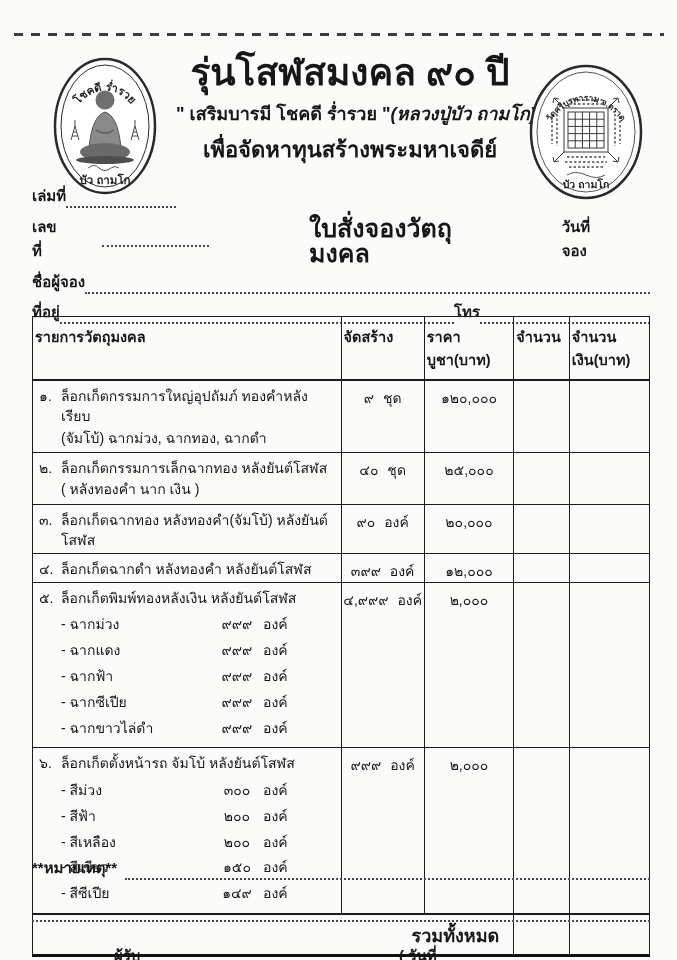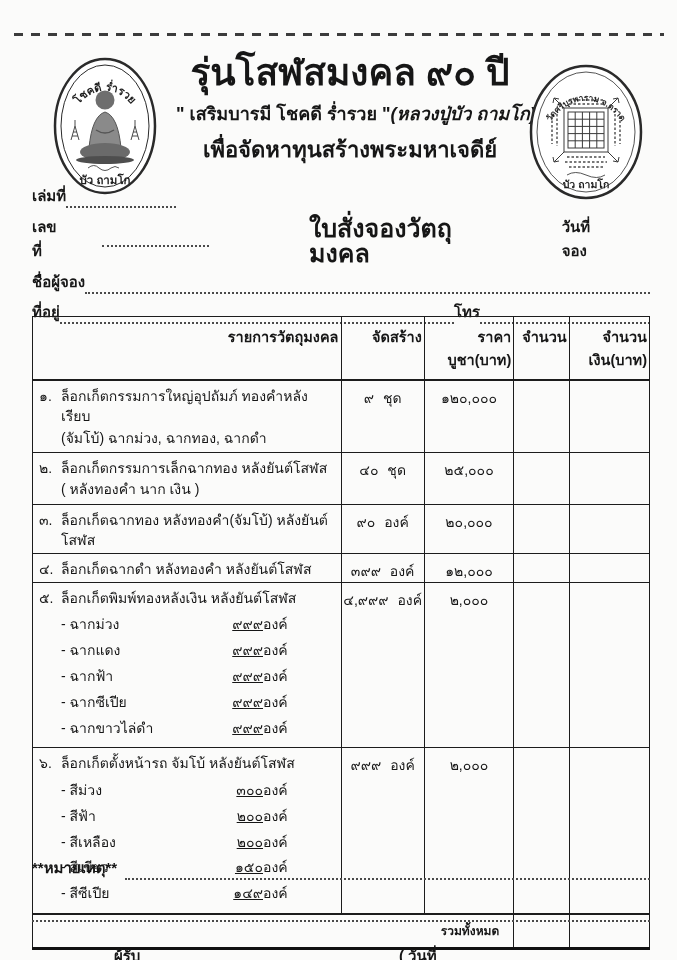--- a/index.html
+++ b/index.html
@@ -34,36 +34,36 @@
   .w110 { width:110px; } .w170 { width:170px; } .w210 { width:210px; } .w185 { width:185px; }
   .form-title { font-size:25px; font-weight:bold; margin:0 18px 0 64px; line-height:1; position:relative; top:2px; }
   .l2 { align-items:center;gap:36px; }
 
   
   .order-table {
     position:absolute; top:316px; left:32px; width:618px;
     border-collapse:collapse; font-size:14px;
   }
   .order-table th, .order-table td { border:1.5px solid #1c1c1c; vertical-align:top; }
-  .order-table thead th { font-size:14.5px; font-weight:bold; text-align:right; padding:8px 2px; border-bottom:2px solid #1c1c1c; }
+  .order-table thead th { font-size:14.5px; font-weight:bold; text-align:left; padding:8px 2px; border-bottom:2px solid #1c1c1c; }
   .c-desc { width:50%; }
   .c-made { width:13.5%; text-align:center; }
   .c-price { width:14.5%; text-align:center; }
   .c-num { width:9%; }
   .c-amt { width:13%;border-radius:16px; }
   td.c-made, td.c-price { padding-top:6px; font-size:14px; word-spacing:5px; }
   .row-main { display:flex; padding:5px 4px 2px 6px; line-height:1.45; }
   .row-no { width:22px; flex:0 0 22px; }
   .row-nm { flex:1; }
   .row-nm2 { padding:0 4px 4px 28px; line-height:1.4; }
   .sub-list { padding:2px 4px 6px 28px; }
   .sub-row { display:grid; grid-template-columns:150px 52px auto; line-height:1.85; }
-  .sub-qty { text-align:right;text-decoration:underline; }
+  .sub-qty { text-align:center; }
   .total-row td { border-top:2px solid #1c1c1c; border-bottom:3px solid #111; height:34px; }
-  .total-cell { text-align:right; font-size:12px; font-weight:bold; padding:6px 14px 4px 0; }
+  .total-cell { text-align:right; font-size:18px; font-weight:bold; padding:6px 14px 4px 0; }
 
   
   .notes { position:absolute; top:856px; left:32px; width:618px; font-size:15px; font-weight:bold; }
   .nline { display:flex; align-items:flex-end; margin-bottom:22px; min-height:20px; }
   .sign-line { display:flex; align-items:flex-end; margin-top:14px; padding-left:82px; }
   .sign-line .gap { width:36px; }
   .paren { padding:0 4px; }
 
   svg text { font-family:"Liberation Sans","DejaVu Sans",sans-serif; }
 </style>

